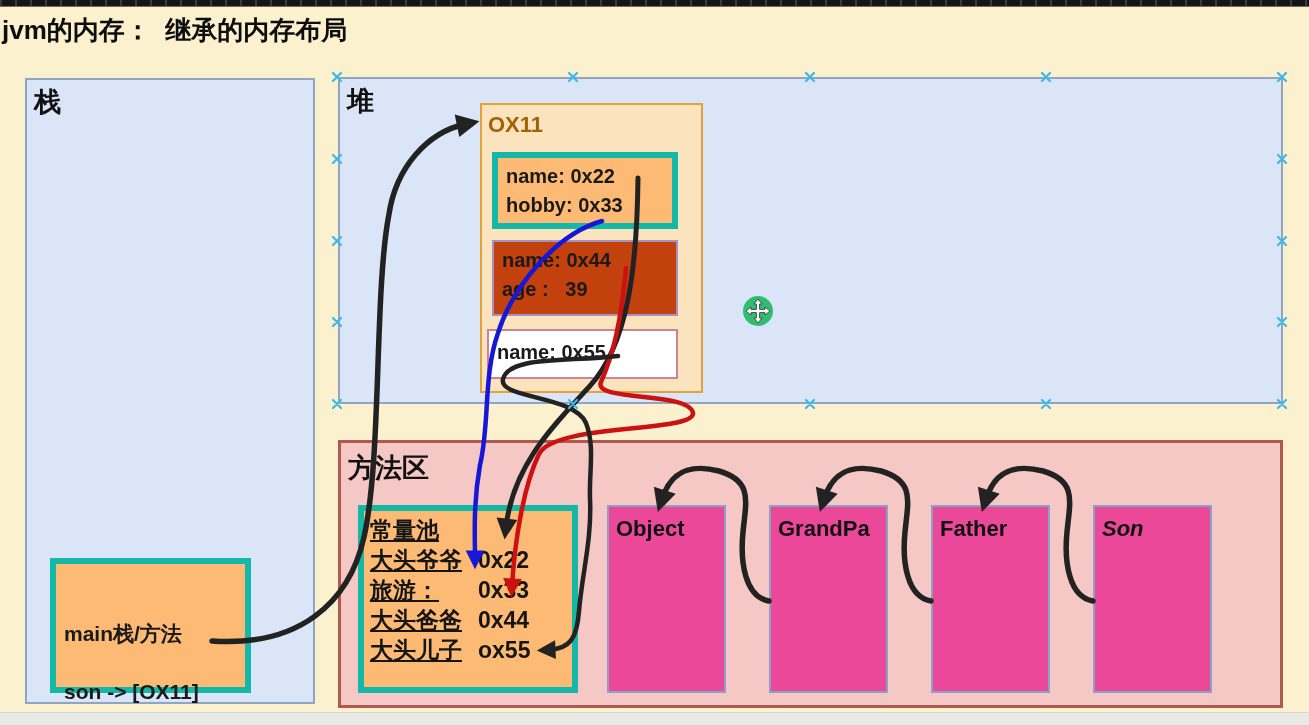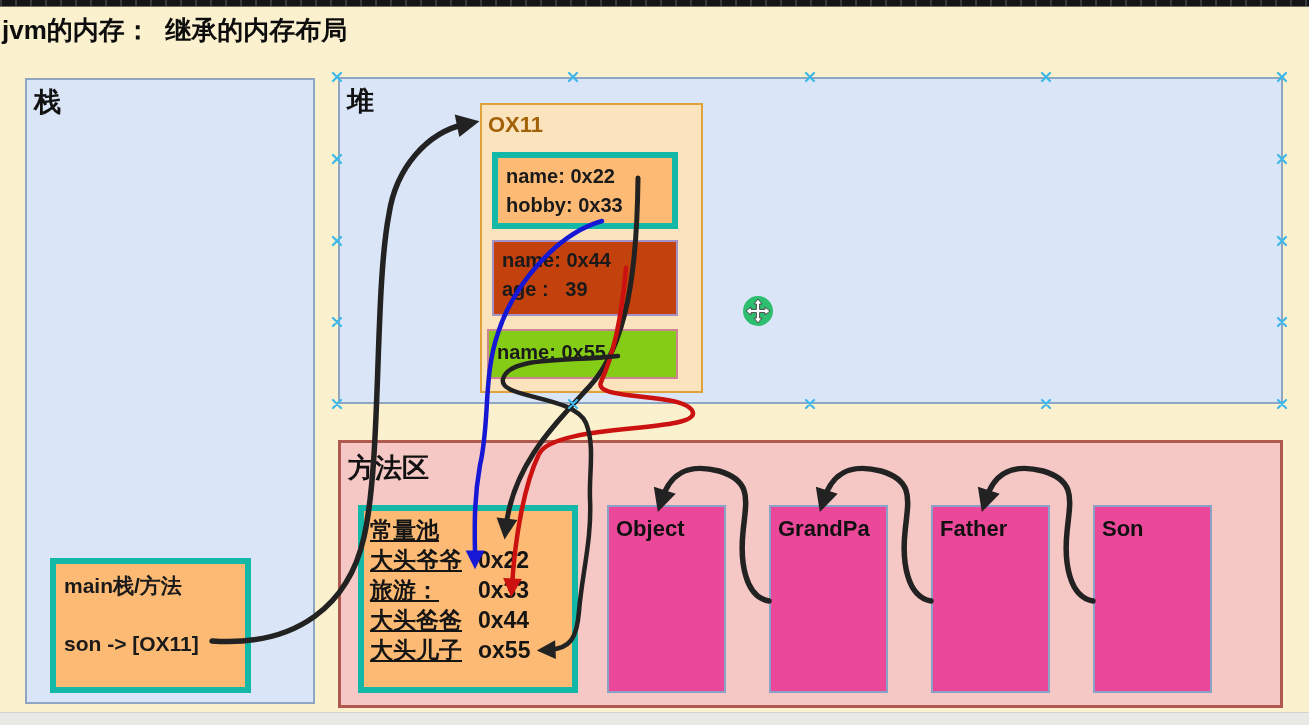--- a/index.html
+++ b/index.html
@@ -17,30 +17,30 @@
   .page-title{
     position:absolute;left:2px;top:13px;
     font-size:26px;font-weight:700;color:#0d0d0d;white-space:pre;
   }
   
   .shape{position:absolute;box-sizing:border-box;}
   .region-blue{background:#DAE5F7;border:2px solid #8FA6C2;}
   .classbox{background:#ec4899;border:2px solid #8AA2C8;}
   .green{background:#fdba74;border:6px solid #14b8a6;}
   .purple{background:#c2410c;border:2px solid #A492C4;}
-  .pinkrec{background:#84cc16;border:2px solid #CE8394;}
+  .pinkrec{background:#ffffff;border:2px solid #CE8394;}
   .peach{background:#FBE3BE;border:2px solid #E0A23C;}
   .method{background:#F5C7C5;border:3px solid #B0594F;}
   .region-label{
     position:absolute;left:7px;top:4px;
     font-size:27px;font-weight:700;color:#111;
   }
   .obj-title{position:absolute;left:6px;top:7px;font-size:22px;font-weight:700;color:#a16207;}
   .rec-text{position:absolute;left:8px;top:4px;font-size:20px;font-weight:700;color:#1a1a1a;line-height:29px;white-space:pre;}
-  .frame-text{position:absolute;left:8px;font-size:21px;font-weight:700;color:#1a1a1a;white-space:pre;}
+  .frame-text{position:absolute;left:8px;font-size:21px;font-weight:700;color:#1a1a1a;white-space:pre;margin-top:48px;}
   .class-label{position:absolute;left:7px;top:9px;font-size:22px;font-weight:700;color:#111;}
   
   .cp-inner{position:absolute;left:6px;top:4px;font-size:23px;font-weight:700;color:#151515;line-height:30px;}
   .cp-row{display:flex;}
   .cp-name{display:inline-block;width:108px;white-space:pre;text-decoration:underline;}
   .cp-val{display:inline-block;white-space:pre;}
   
   .overlay{position:absolute;left:0;top:0;pointer-events:none;}
   .overlay .clickable{pointer-events:stroke;}
   
@@ -121,21 +121,21 @@
 
   <div class="shape classbox" style="left:607px;top:505px;width:119px;height:188px;">
     <span class="class-label">Object</span>
   </div>
   <div class="shape classbox" style="left:769px;top:505px;width:119px;height:188px;">
     <span class="class-label">GrandPa</span>
   </div>
   <div class="shape classbox" style="left:931px;top:505px;width:119px;height:188px;">
     <span class="class-label">Father</span>
   </div>
-  <div class="shape classbox" style="left:1093px;top:505px;width:119px;height:188px;">
+  <div class="shape classbox" style="left:1093px;top:505px;width:119px;height:188px;font-style:italic;">
     <span class="class-label">Son</span>
   </div>
 
   <svg class="overlay" width="1309" height="725" viewBox="0 0 1309 725">
     <defs>
       <marker id="mk-black" viewBox="0 0 12 12" refX="5" refY="6" markerWidth="5" markerHeight="5" orient="auto">
         <path d="M1,1 L11,6 L1,11 Z" fill="#222222"></path>
       </marker>
       <marker id="mk-blue" viewBox="0 0 12 12" refX="5" refY="6" markerWidth="5" markerHeight="5" orient="auto">
         <path d="M1,1 L11,6 L1,11 Z" fill="#1717D6"></path>

